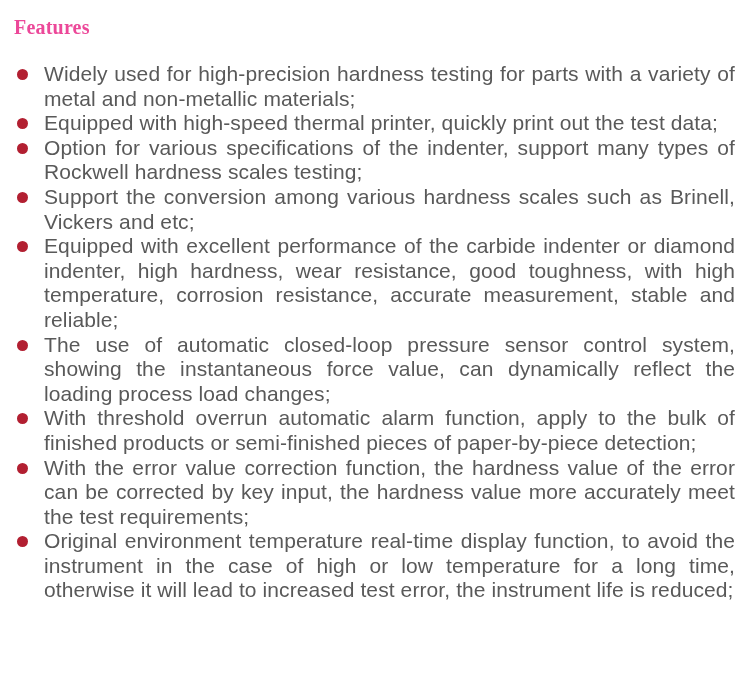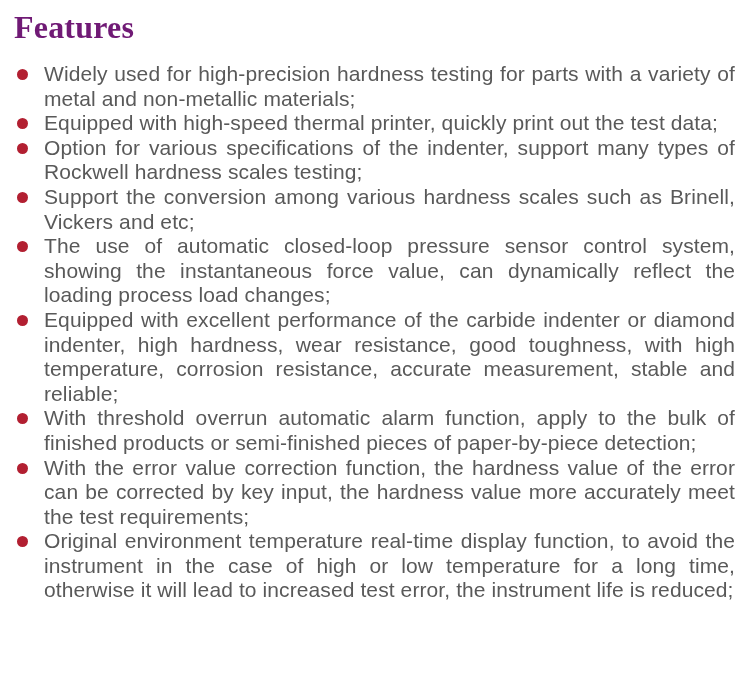--- a/index.html
+++ b/index.html
@@ -15,23 +15,23 @@
   }
   .page {
     box-sizing: border-box;
     width: 750px;
     height: 691px;
     padding: 14px 15px 0 14px;
   }
   .features-title {
     font-family: "Liberation Serif", "DejaVu Serif", serif;
     font-weight: bold;
-    font-size: 32px;
+    font-size: 20px;
     line-height: 26px;
-    color: #701a75;
+    color: #ec4899;
     margin: 0 0 22px 0;
     letter-spacing: 0.2px;
   }
   .features-list {
     list-style: none;
     margin: 0;
     padding: 0;
   }
   .feature-item {
     display: flex;
@@ -83,26 +83,26 @@
 
       <li class="feature-item">
         <span class="bullet"></span>
         <span class="feature-text">Support the conversion among various hardness scales such as Brinell, Vickers and etc;</span>
       </li>
 
 
 
       <li class="feature-item">
         <span class="bullet"></span>
-        <span class="feature-text">The use of automatic closed-loop pressure sensor control system, showing the instantaneous force value, can dynamically reflect the loading process load changes;</span>
+        <span class="feature-text">Equipped with excellent performance of the carbide indenter or diamond indenter, high hardness, wear resistance, good toughness, with high temperature, corrosion resistance, accurate measurement, stable and reliable;</span>
       </li>
 
       <li class="feature-item">
         <span class="bullet"></span>
-        <span class="feature-text">Equipped with excellent performance of the carbide indenter or diamond indenter, high hardness, wear resistance, good toughness, with high temperature, corrosion resistance, accurate measurement, stable and reliable;</span>
+        <span class="feature-text">The use of automatic closed-loop pressure sensor control system, showing the instantaneous force value, can dynamically reflect the loading process load changes;</span>
       </li>
 
       <li class="feature-item">
         <span class="bullet"></span>
         <span class="feature-text">With threshold overrun automatic alarm function, apply to the bulk of finished products or semi-finished pieces of paper-by-piece detection;</span>
       </li>
 
       <li class="feature-item">
         <span class="bullet"></span>
         <span class="feature-text">With the error value correction function, the hardness value of the error can be corrected by key input, the hardness value more accurately meet the test requirements;</span>

